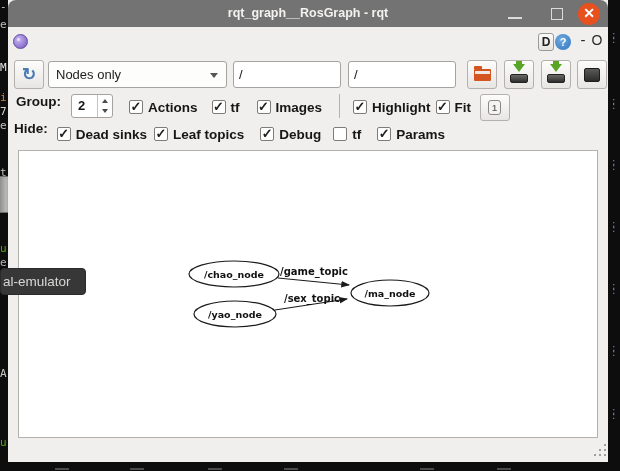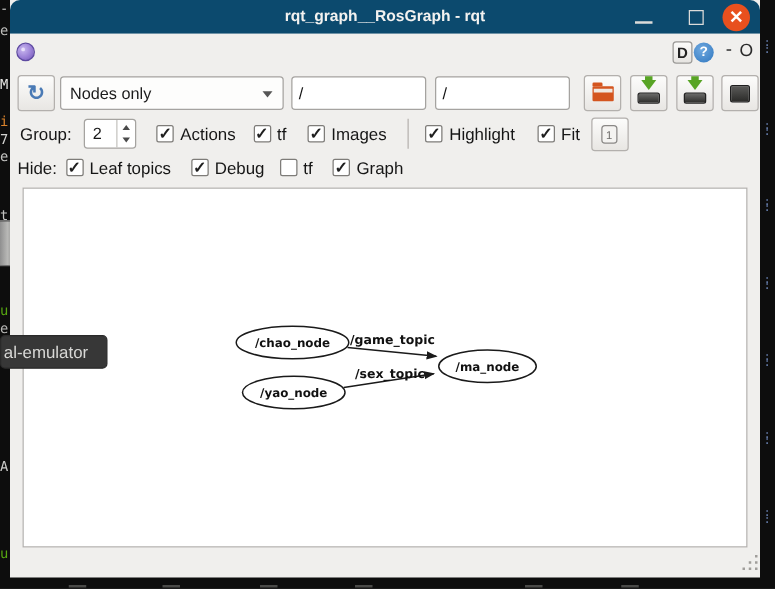--- a/index.html
+++ b/index.html
@@ -11,21 +11,21 @@
   .bg-frag { position:absolute; left:0; font-family:"DejaVu Sans Mono", monospace; font-size:11px; line-height:11px; }
   .bg-scrollthumb { position:absolute; left:0; top:176px; width:10px; height:37px;
     background:linear-gradient(90deg,#8f8f8f,#b8b8b6 60%,#9a9a98); border-top:1px solid #6e6e6e; border-bottom:1px solid #6e6e6e; }
   .bg-rightmark { position:absolute; left:611px; width:8px; height:10px; color:#6d86b8;
     font-family:"DejaVu Sans Mono", monospace; font-size:9px; line-height:5px; letter-spacing:0; }
   .bg-bottommark { position:absolute; top:468px; width:14px; height:2px; background:#4a4a48; }
 
   
   .window { position:absolute; left:8px; top:0; width:600px; height:462px; background:#f0efed; }
 
-  .titlebar { position:absolute; left:0; top:0; width:600px; height:27px; background:#0c4a6e;
+  .titlebar { position:absolute; left:0; top:0; width:600px; height:27px; background:#737373;
     border-radius:8px 8px 0 0; }
   .title { position:absolute; left:0; top:0; width:100%; text-align:center; line-height:27px;
     color:#f3f2f0; font-weight:bold; font-size:12.5px; }
   .tb-min { position:absolute; left:500px; top:17px; width:14px; height:2px; background:#dcdbd9; cursor:pointer; }
   .tb-max { position:absolute; left:543px; top:8px; width:12px; height:12px; border:1.5px solid #dcdbd9; background:transparent; cursor:pointer; }
   .tb-close { position:absolute; left:570px; top:2.5px; width:22px; height:22px; border-radius:50%;
     background:#e8501e; color:#fff; text-align:center; line-height:21px; font-size:14px; font-weight:bold; cursor:pointer; }
 
   .plugin-header { position:absolute; left:0; top:27px; width:600px; height:30px; background:#f0efed; }
   .plugin-icon { position:absolute; left:5px; top:7px; width:15px; height:15px; border-radius:50%;
@@ -56,21 +56,21 @@
   .edit1 { left:225px; } .edit2 { left:340px; }
   .ico-folder { position:absolute; left:6px; top:8px; width:17px; height:12px; background:#d4551f; border-radius:1px; }
   .ico-folder::before { content:""; position:absolute; left:0; top:-3px; width:8px; height:3px; background:#d4551f; border-radius:1px 1px 0 0; }
   .ico-folder::after { content:""; position:absolute; left:1px; top:2px; width:15px; height:3px; background:#f0e9e2; }
   .ico-save-base { position:absolute; left:5px; top:13px; width:18px; height:9px; background:linear-gradient(#6a6a68,#2e2e2c); border-radius:2px; border:1px solid #222; }
   .ico-save-arrow { position:absolute; left:8px; top:3px; width:0; height:0;
     border-left:6px solid transparent; border-right:6px solid transparent; border-top:8px solid #58a425; }
   .ico-save-arrow::before { content:""; position:absolute; left:-3px; top:-11px; width:6px; height:4px; background:#58a425; }
   .ico-square { position:absolute; left:6px; top:7px; width:16px; height:14px; background:linear-gradient(#5a5a58,#2c2c2a); border:1px solid #1d1d1d; border-radius:2px; }
 
-  .optrow { position:absolute; left:0; width:588px; height:26px; display:flex; align-items:center; font-size:13.5px; color:#161616; }
+  .optrow { position:absolute; left:0; width:588px; height:26px; display:flex; font-size:13.5px; color:#161616;font-weight:bold; }
   .row-options { top:94px; }
   .row-hide { top:121px; }
   .spinbox { position:relative; width:42px; height:24px; background:#fff; border:1px solid #a5a3a0; border-radius:3px;
     font-size:13px; line-height:22px; padding-left:6px; }
   .spin-arrows { position:absolute; right:0; top:0; width:15px; height:22px; border-left:1px solid #c5c3c0; }
   .spin-up { position:absolute; left:4px; top:4px; width:0; height:0; border-left:3.5px solid transparent; border-right:3.5px solid transparent; border-bottom:4px solid #4a4a4a; }
   .spin-dn { position:absolute; left:4px; bottom:4px; width:0; height:0; border-left:3.5px solid transparent; border-right:3.5px solid transparent; border-top:4px solid #4a4a4a; }
   .cb { display:flex; align-items:center; cursor:pointer; }
   .cb .box { position:relative; width:14px; height:14px; background:#fff; border:1px solid #7e7c79; border-radius:2px; margin-right:5px; }
   .cb[data-checked="true"] .box::after { content:"✓"; position:absolute; left:0.5px; top:-2.5px; font-size:13px; font-weight:bold; color:#1f1f1f; }
@@ -194,46 +194,50 @@
       </span>
       <span class="cb" style="margin-left:17px" data-checked="true">
         <span class="box"></span>
           <span>Images</span>
       </span>
       <span class="vsep" style="margin-left:17px"></span>
       <span class="cb" style="margin-left:13px" data-checked="true">
         <span class="box"></span>
           <span>Highlight</span>
       </span>
-      <span class="cb" style="margin-left:18px" data-checked="true">
+      <span class="cb" style="margin-left:5px" data-checked="true">
         <span class="box"></span>
           <span>Fit</span>
       </span>
       <span class="btn-one" style="margin-left:9px">
           <span class="ico-one">1</span>
         </span>
     </div>
 
     <div class="optrow row-hide">
       <span style="margin-left:6px">Hide:</span>
+      <span class="cb" style="margin-left:9px" data-checked="true">
+        <span class="box"></span>
+          <span>Dead sinks</span>
+      </span>
       <span class="cb" style="margin-left:7px" data-checked="true">
         <span class="box"></span>
           <span>Leaf topics</span>
       </span>
       <span class="cb" style="margin-left:16px" data-checked="true">
         <span class="box"></span>
           <span>Debug</span>
       </span>
       <span class="cb" style="margin-left:12px" data-checked="false">
         <span class="box"></span>
           <span>tf</span>
       </span>
       <span class="cb" style="margin-left:16px" data-checked="true">
         <span class="box"></span>
-          <span>Graph</span>
+          <span>Params</span>
       </span>
     </div>
 
     <div class="canvas">
       <svg id="graph-svg" width="578" height="286" viewBox="0 0 578 286">
           <defs>
             <marker id="arrow" markerWidth="10" markerHeight="8" refX="7" refY="3" orient="auto">
               <path d="M0,0 L8,3 L0,6 z" fill="#1a1a1a"></path>
             </marker>
           </defs>

